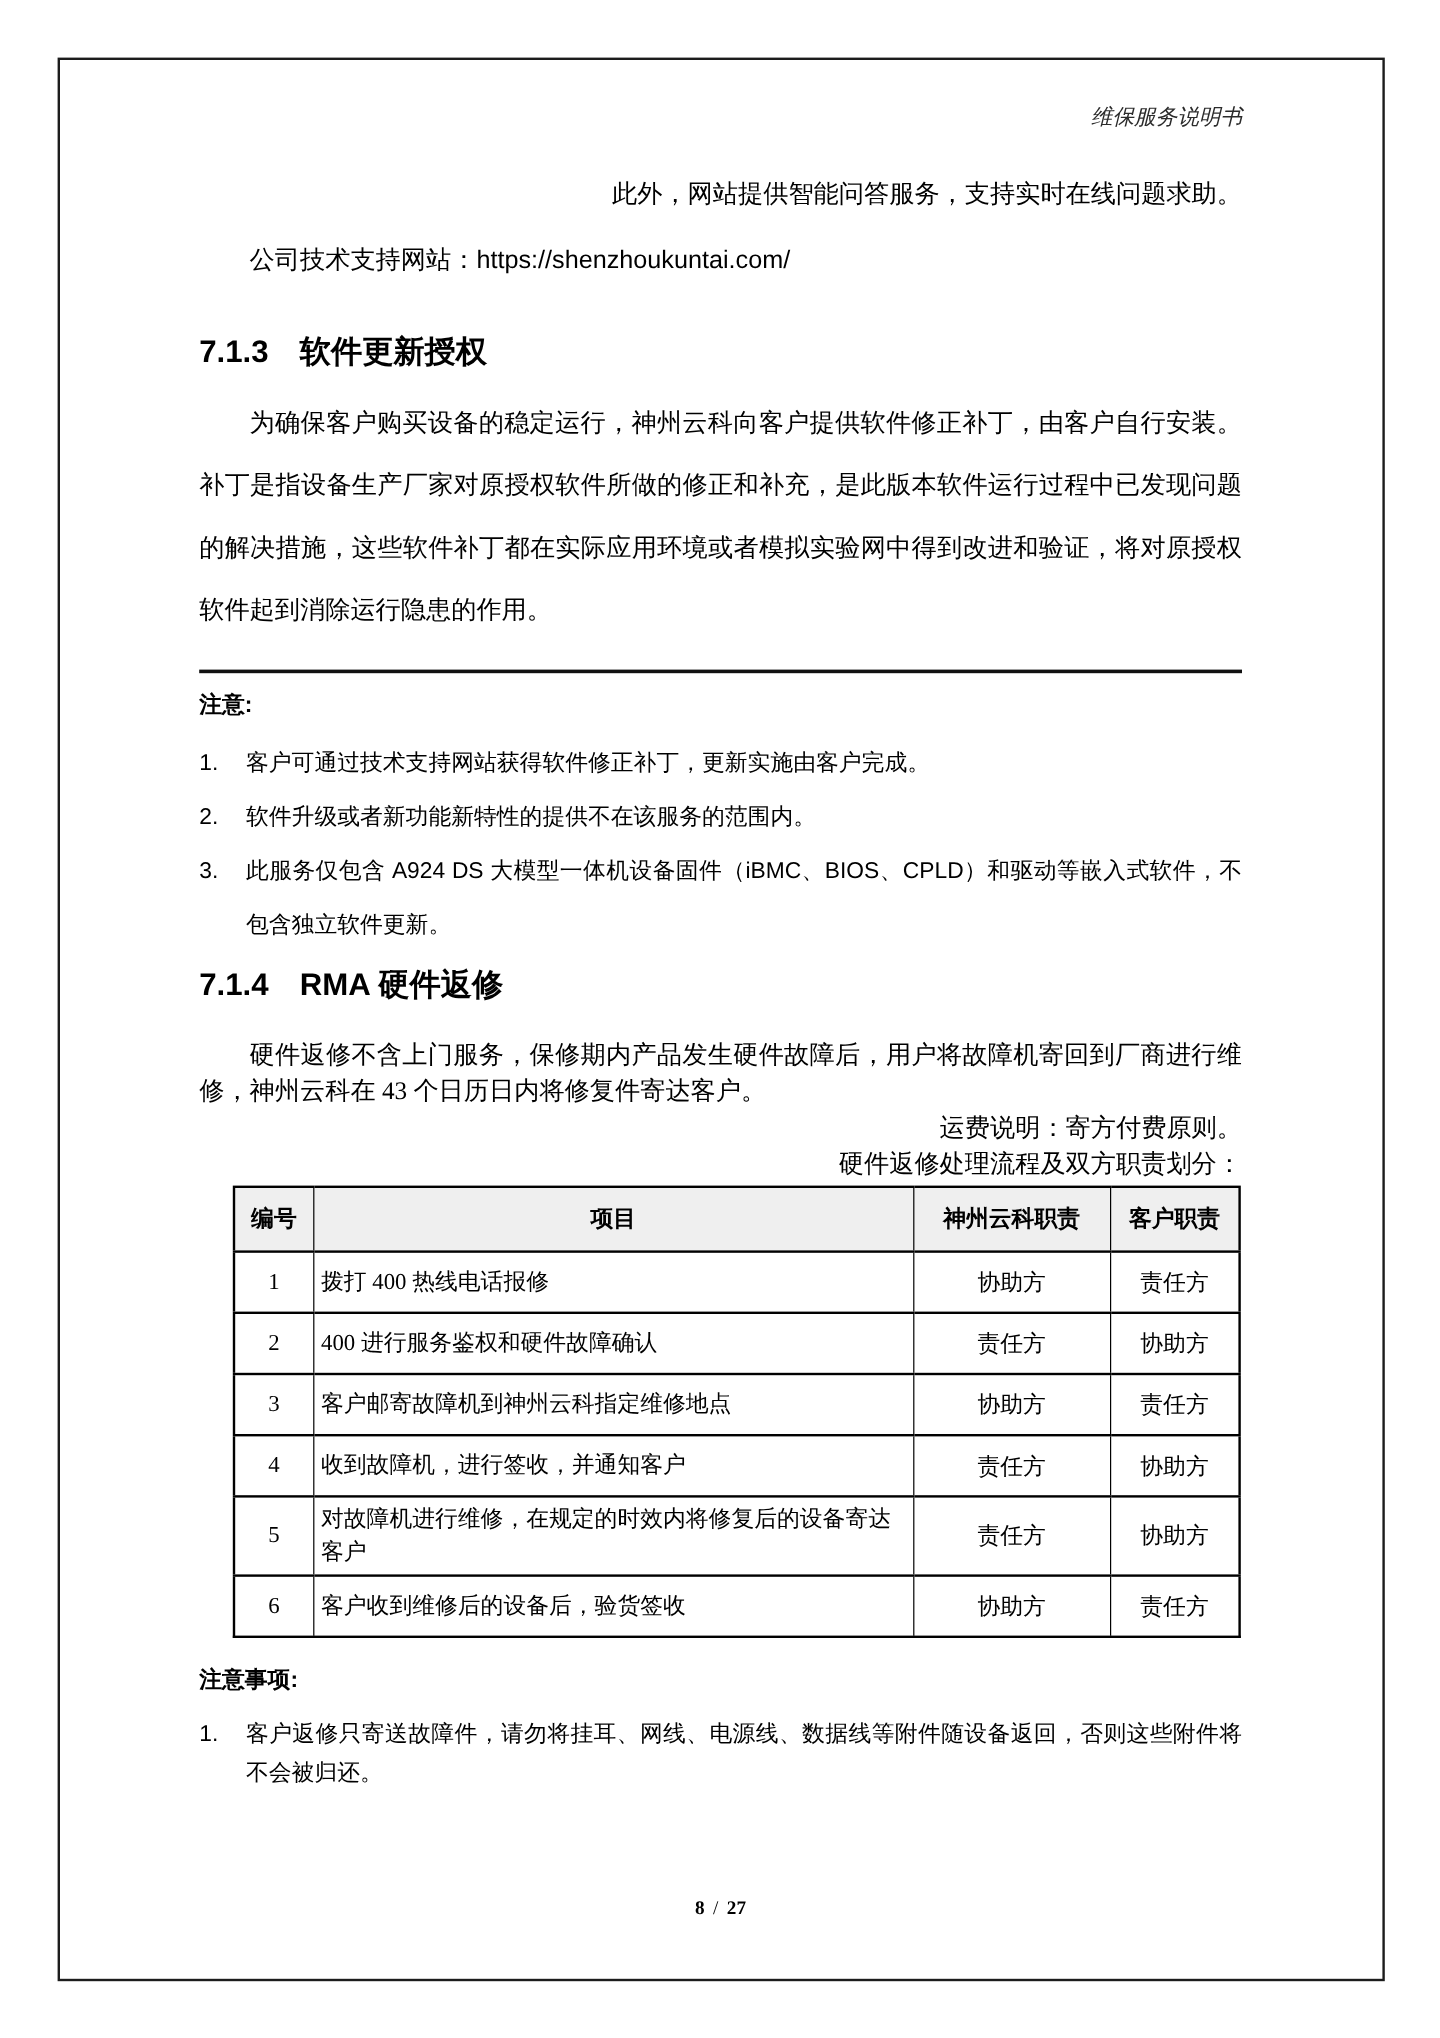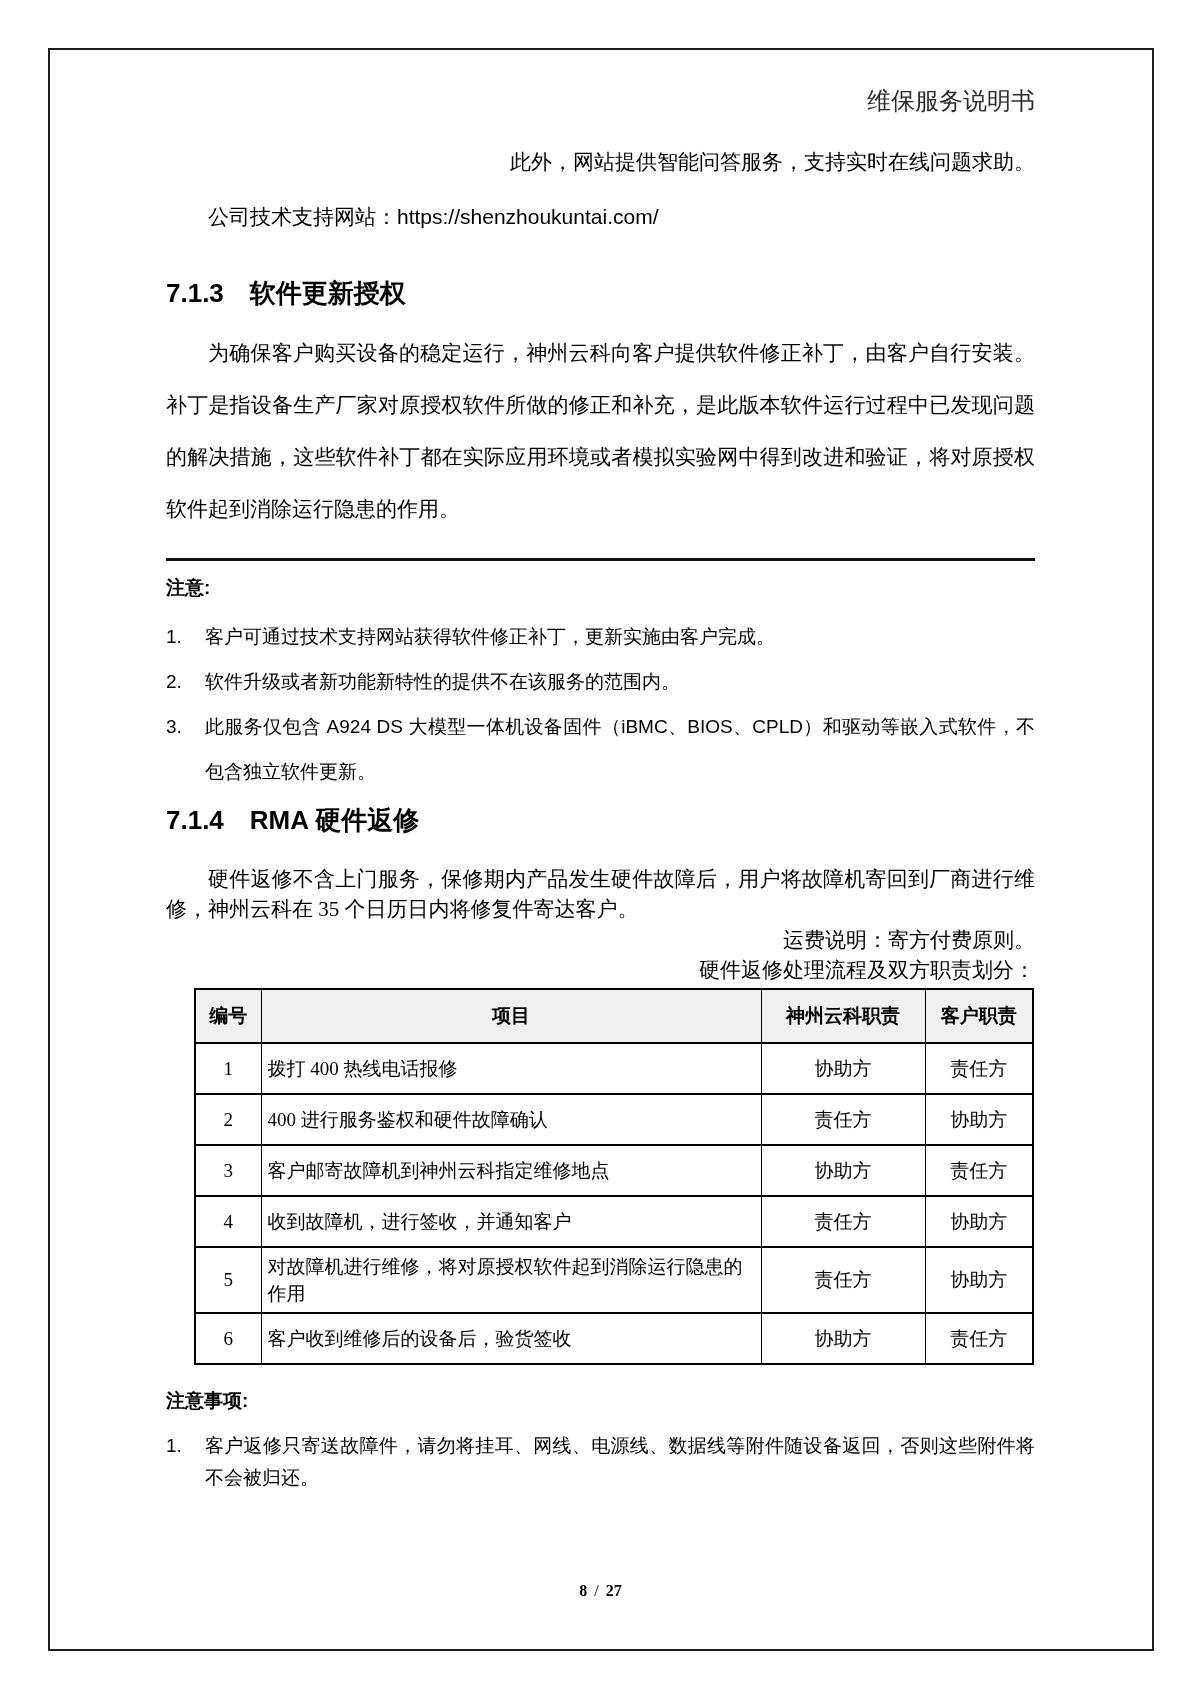--- a/index.html
+++ b/index.html
@@ -8,22 +8,23 @@
     font-family:"Liberation Sans","DejaVu Sans",sans-serif;color:#000;
     overflow:hidden;
   }
   .page-frame{
     position:absolute;left:48px;top:48px;width:1102px;height:1599px;
     border:2px solid #1c1c1c;background:#fff;
   }
   .block{position:absolute;left:166px;width:869px;}
 
   .doc-header{
-    top:85px;text-align:right;font-size:24px;color:#2b2b2b;
+    top:85px;text-align:right;font-size:18px;color:#2b2b2b;
     font-family:"Liberation Serif","DejaVu Serif",serif;
+    font-style:italic;
   }
   .intro-line{font-size:21px;line-height:28px;text-indent:2em;}
   .intro-1{top:148px;text-align:right;}
   .intro-2{top:203px;}
 
   .sec-heading{font-size:26px;font-weight:bold;line-height:34px;}
   .h713{top:276px;}
   .h714{top:803px;}
   .sec-num{display:inline-block;margin-right:26px;}
 
@@ -108,21 +109,21 @@
     <li class="note-item">
       <span class="note-num">3.</span>
       <span class="note-text">此服务仅包含 A924 DS 大模型一体机设备固件（iBMC、BIOS、CPLD）和驱动等嵌入式软件，不包含独立软件更新。</span>
     </li>
   </ol>
 
 <div class="block sec-heading h714">
   <span class="sec-num">7.1.4</span><span>RMA 硬件返修</span>
 </div>
 
-<div class="block serif para-714">硬件返修不含上门服务，保修期内产品发生硬件故障后，用户将故障机寄回到厂商进行维修，神州云科在 35 个日历日内将修复件寄达客户。</div>
+<div class="block serif para-714">硬件返修不含上门服务，保修期内产品发生硬件故障后，用户将故障机寄回到厂商进行维修，神州云科在 43 个日历日内将修复件寄达客户。</div>
 <div class="block serif freight-line">运费说明：寄方付费原则。</div>
 <div class="block serif table-intro">硬件返修处理流程及双方职责划分：</div>
 
 <div class="block rma-table-wrap">
   <table class="rma">
     <colgroup>
       <col style="width:66px">
         <col style="width:500px">
         <col style="width:164px">
         <col style="width:108px">
@@ -161,21 +162,21 @@
 
         <tr>
           <td class="cell-no">4</td>
           <td class="cell-item">收到故障机，进行签收，并通知客户</td>
           <td class="cell-vendor">责任方</td>
           <td class="cell-customer">协助方</td>
         </tr>
 
         <tr>
           <td class="cell-no">5</td>
-          <td class="cell-item">对故障机进行维修，将对原授权软件起到消除运行隐患的作用</td>
+          <td class="cell-item">对故障机进行维修，在规定的时效内将修复后的设备寄达客户</td>
           <td class="cell-vendor">责任方</td>
           <td class="cell-customer">协助方</td>
         </tr>
 
         <tr>
           <td class="cell-no">6</td>
           <td class="cell-item">客户收到维修后的设备后，验货签收</td>
           <td class="cell-vendor">协助方</td>
           <td class="cell-customer">责任方</td>
         </tr>

